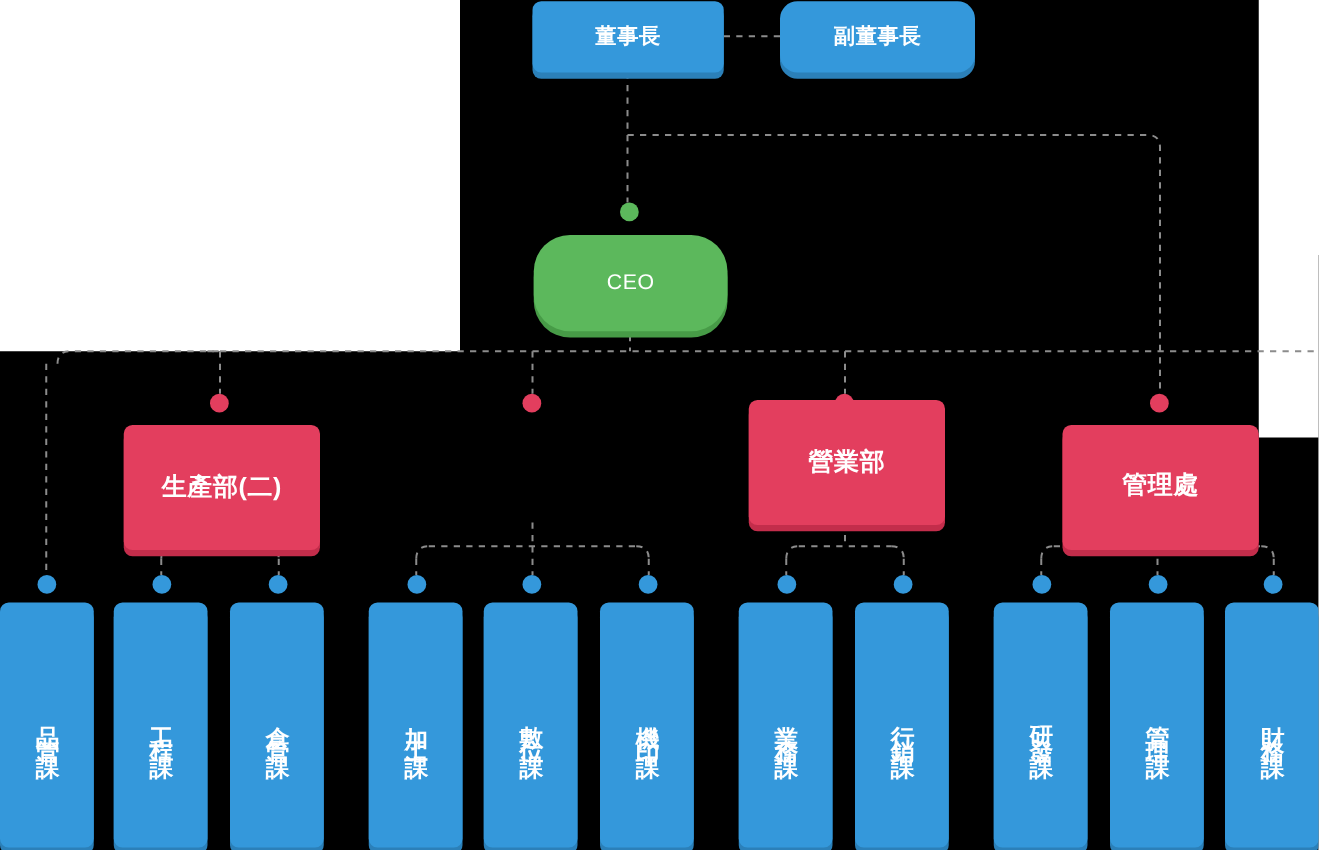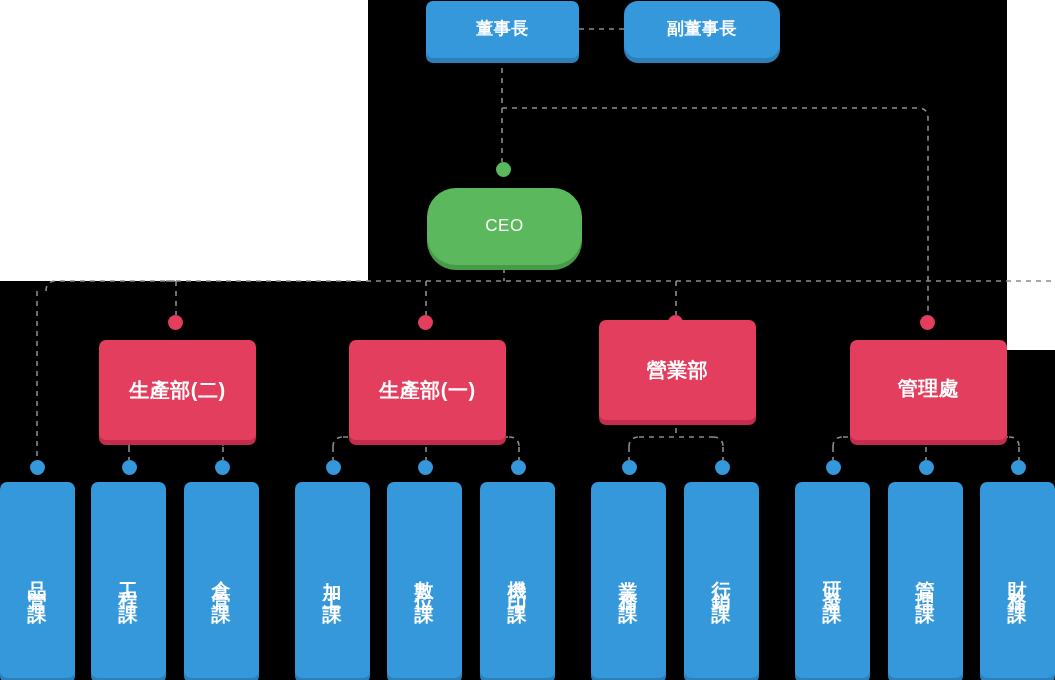--- a/index.html
+++ b/index.html
@@ -127,23 +127,20 @@
   <div class="node green lvl2" style="left:427px;top:188px;width:155px;">
     <span>CEO</span>
   </div>
 
   <div class="dot red" style="left:168px;top:315px;"></div>
   <div class="node red lvl3" style="left:99px;top:340px;width:157px;">
     <span>生產部(二)</span>
   </div>
 
   <div class="dot red" style="left:418px;top:315px;"></div>
-  <div class="node red lvl3" style="left:349px;top:340px;width:157px;">
-    <span>生產部(一)</span>
-  </div>
 
   <div class="dot red" style="left:668px;top:315px;"></div>
   <div class="node red lvl3" style="left:599px;top:320px;width:157px;">
     <span>營業部</span>
   </div>
 
   <div class="dot red" style="left:920px;top:315px;"></div>
   <div class="node red lvl3" style="left:850px;top:340px;width:157px;font-family:Liberation Mono, monospace;">
     <span>管理處</span>
   </div>

